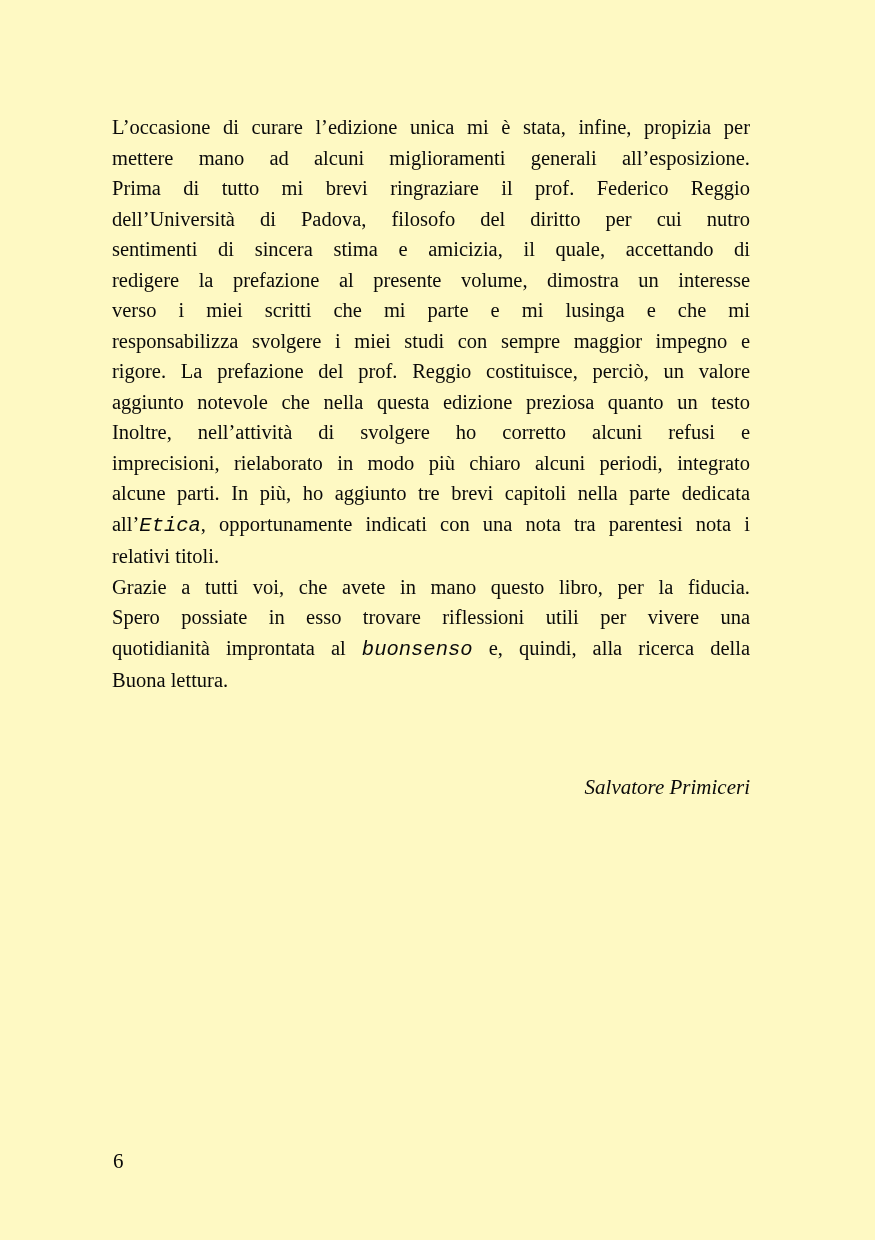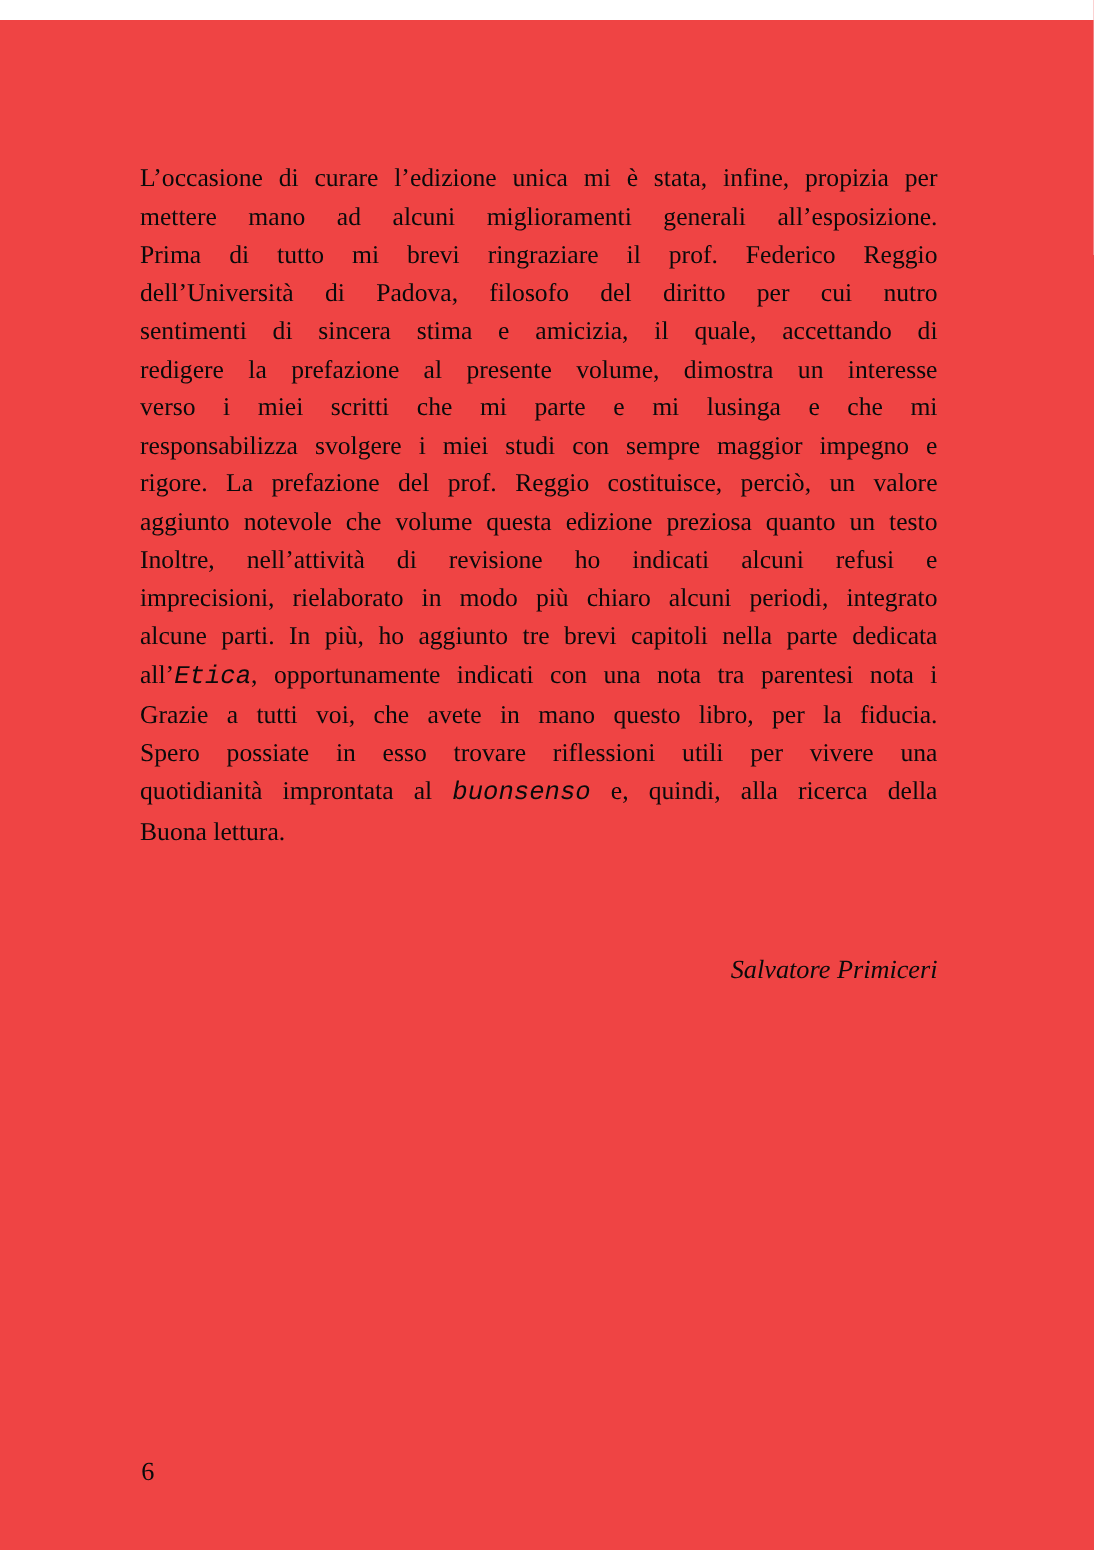--- a/index.html
+++ b/index.html
@@ -10,22 +10,21 @@
     width: 875px;
     height: 1240px;
     background: #ffffff;
     font-family: "Liberation Serif", "DejaVu Serif", serif;
     position: relative;
     overflow: hidden;
   }
   .page {
     position: absolute;
     inset: 0;
-    background: #ef4444;
-    margin-top: 16px;
+    background: #fef9c3;
   }
   .text-block {
     position: absolute;
     left: 112px;
     top: 112px;
     width: 638px;
   }
   .paragraph {
     margin: 0;
   }
@@ -41,21 +40,21 @@
   .line.last {
     text-align-last: left;
   }
   .line em {
     font-style: italic;
     font-family: Liberation Mono, monospace;
   }
   .signature {
     position: absolute;
     left: 112px;
-    top: 744px;
+    top: 772px;
     width: 638px;
     text-align: right;
     font-style: italic;
     font-size: 21px;
     line-height: 30px;
     color: #0a0a0a;
   }
   .page-number {
     position: absolute;
     left: 113px;
@@ -73,27 +72,28 @@
       <div class="paragraph">
         <div class="line"><span>L’occasione di curare l’edizione unica mi è stata, infine, propizia per</span></div>
         <div class="line"><span>mettere mano ad alcuni miglioramenti generali all’esposizione.</span></div>
         <div class="line"><span>Prima di tutto mi brevi ringraziare il prof. Federico Reggio</span></div>
         <div class="line"><span>dell’Università di Padova, filosofo del diritto per cui nutro</span></div>
         <div class="line"><span>sentimenti di sincera stima e amicizia, il quale, accettando di</span></div>
         <div class="line"><span>redigere la prefazione al presente volume, dimostra un interesse</span></div>
         <div class="line"><span>verso i miei scritti che mi parte e mi lusinga e che mi</span></div>
         <div class="line"><span>responsabilizza svolgere i miei studi con sempre maggior impegno e</span></div>
         <div class="line"><span>rigore. La prefazione del prof. Reggio costituisce, perciò, un valore</span></div>
-        <div class="line"><span>aggiunto notevole che volume questa edizione preziosa quanto un testo</span></div>
+        <div class="line"><span>aggiunto notevole che nella questa edizione preziosa quanto un testo</span></div>
       </div>
       <div class="paragraph">
-        <div class="line"><span>Inoltre, nell’attività di revisione ho indicati alcuni refusi e</span></div>
+        <div class="line"><span>Inoltre, nell’attività di svolgere ho corretto alcuni refusi e</span></div>
         <div class="line"><span>imprecisioni, rielaborato in modo più chiaro alcuni periodi, integrato</span></div>
         <div class="line"><span>alcune parti. In più, ho aggiunto tre brevi capitoli nella parte dedicata</span></div>
         <div class="line"><span>all’</span><em>Etica</em><span>, opportunamente indicati con una nota tra parentesi nota i</span></div>
+        <div class="line last"><span>relativi titoli.</span></div>
       </div>
       <div class="paragraph">
         <div class="line"><span>Grazie a tutti voi, che avete in mano questo libro, per la fiducia.</span></div>
         <div class="line"><span>Spero possiate in esso trovare riflessioni utili per vivere una</span></div>
         <div class="line"><span>quotidianità improntata al </span><em>buonsenso</em><span> e, quindi, alla ricerca della</span></div>
       </div>
       <div class="paragraph">
         <div class="line last"><span>Buona lettura.</span></div>
       </div>
     </div>

